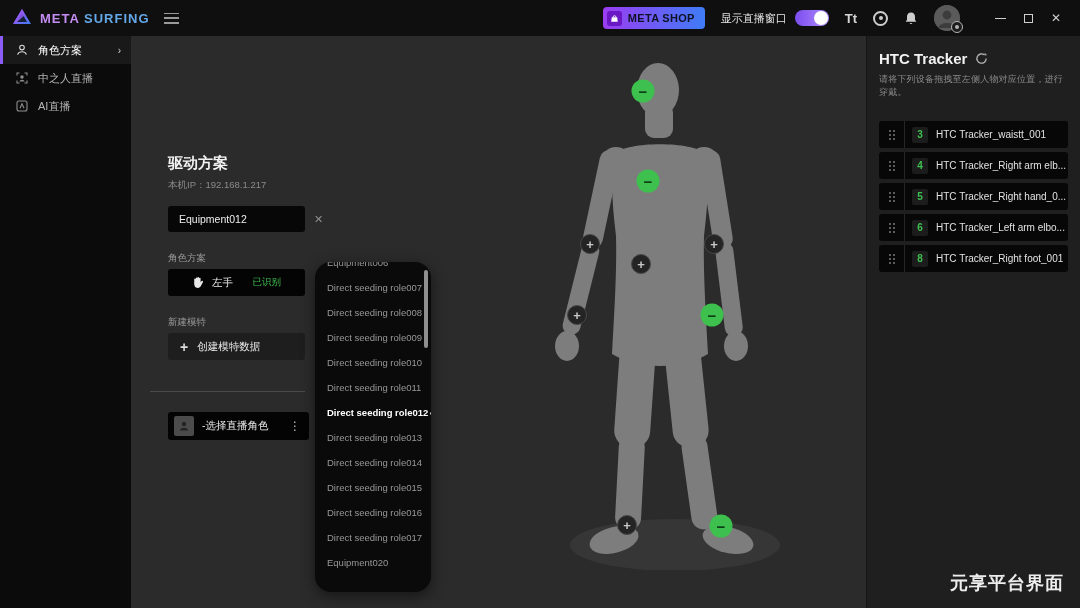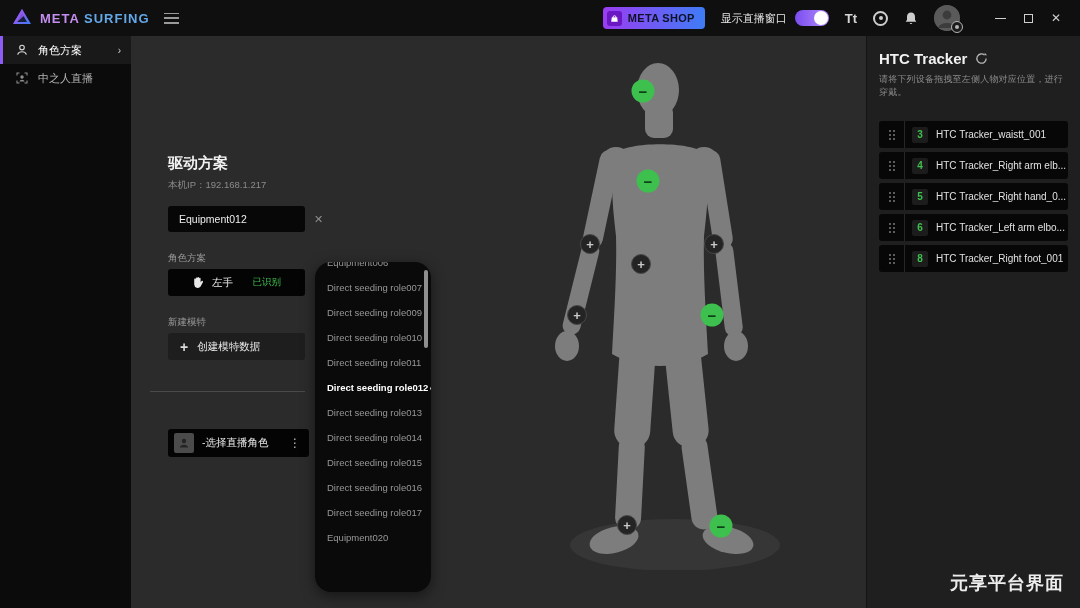--- a/index.html
+++ b/index.html
@@ -73,21 +73,21 @@
     border-radius:3px; display:flex; align-items:center; padding:0 24px; gap:8px; cursor:pointer; }
   .glove-card .hand { display:flex; }
   .glove-card .name { font-size:10.5px; color:#e8e8e8; }
   .glove-card .status { margin-left:auto; font-size:9.5px; color:#3ec04e; }
   .create-btn { position:absolute; left:37px; top:297px; width:137px; height:27px; background:#1e1e1e;
     border-radius:3px; display:flex; align-items:center; gap:9px; padding-left:12px; cursor:pointer; }
   .create-btn .plus { color:#dcdcdc; font-size:14px; font-weight:bold; line-height:1; }
   .create-btn .txt { font-size:10.5px; color:#e8e8e8; }
   .divider { position:absolute; left:19px; top:355px; width:155px; height:0; border-top:1px solid #4a4a4a; }
   .role-select { position:absolute; left:37px; top:376px; width:141px; height:28px; background:#040404;
-    border-radius:3px; display:flex; align-items:center; gap:8px; padding:0 6px; cursor:pointer;margin-top:17px; }
+    border-radius:3px; display:flex; align-items:center; gap:8px; padding:0 6px; cursor:pointer; }
   .role-select .p-ico { width:20px; height:20px; border-radius:2px; background:#4b4b4b;
     display:flex; align-items:center; justify-content:center; }
   .role-select .txt { font-size:10.5px; color:#e8e8e8; }
   .role-select .kebab { margin-left:auto; color:#bdbdbd; font-size:12px; padding-right:2px; }
 
   
   .dropdown { position:absolute; left:184px; top:226px; width:116px; height:330px; background:#0a0a0a;
     border-radius:16px; overflow:hidden; box-shadow:0 4px 14px rgba(0,0,0,.5); z-index:10; }
   .dd-list { margin-top:-12px; }
   .dd-item { height:25px; line-height:25px; padding-left:12px; font-size:9.5px; color:#989898;
@@ -215,20 +215,29 @@
     <div class="side-item">
       <span class="side-ico">
         <svg width="12" height="12" viewBox="0 0 12 12">
             <path d="M1 3.5 V1 h2.5 M8.5 1 H11 v2.5 M11 8.5 V11 H8.5 M3.5 11 H1 V8.5" fill="none" stroke="#8f8f8f" stroke-width="1.1"></path>
             <circle cx="6" cy="5" r="1.7" fill="#8f8f8f"></circle>
             <path d="M3.3 9.6 a2.8 2.4 0 0 1 5.4 0" fill="#8f8f8f"></path>
           </svg>
       </span>
       <span>中之人直播</span>
     </div>
+    <div class="side-item">
+      <span class="side-ico">
+        <svg width="12" height="12" viewBox="0 0 12 12">
+            <rect x="1" y="1" width="10" height="10" rx="2" fill="none" stroke="#8f8f8f" stroke-width="1.1"></rect>
+            <path d="M4 8.2 L6 3.8 L8 8.2" fill="none" stroke="#8f8f8f" stroke-width="1.1"></path>
+          </svg>
+      </span>
+      <span>AI直播</span>
+    </div>
   </nav>
 
   <main class="canvas">
     <h1 class="drive-title">驱动方案</h1>
     <div class="ip-line">本机IP：192.168.1.217</div>
 
     <div class="equip-input-wrap">
       <input class="equip-input" value="Equipment012" style="">
       <span class="equip-clear">✕</span>
     </div>
@@ -265,20 +274,23 @@
       <span class="kebab">⋮</span>
     </div>
 
     <div class="dropdown">
       <div class="dd-list">
         <div class="dd-item">
             <span>Equipment006</span>
           </div>
         <div class="dd-item">
             <span>Direct seeding role007</span>
+          </div>
+        <div class="dd-item">
+            <span>Direct seeding role008</span>
           </div>
         <div class="dd-item">
             <span>Direct seeding role009</span>
           </div>
         <div class="dd-item">
             <span>Direct seeding role010</span>
           </div>
         <div class="dd-item">
             <span>Direct seeding role011</span>
           </div>

